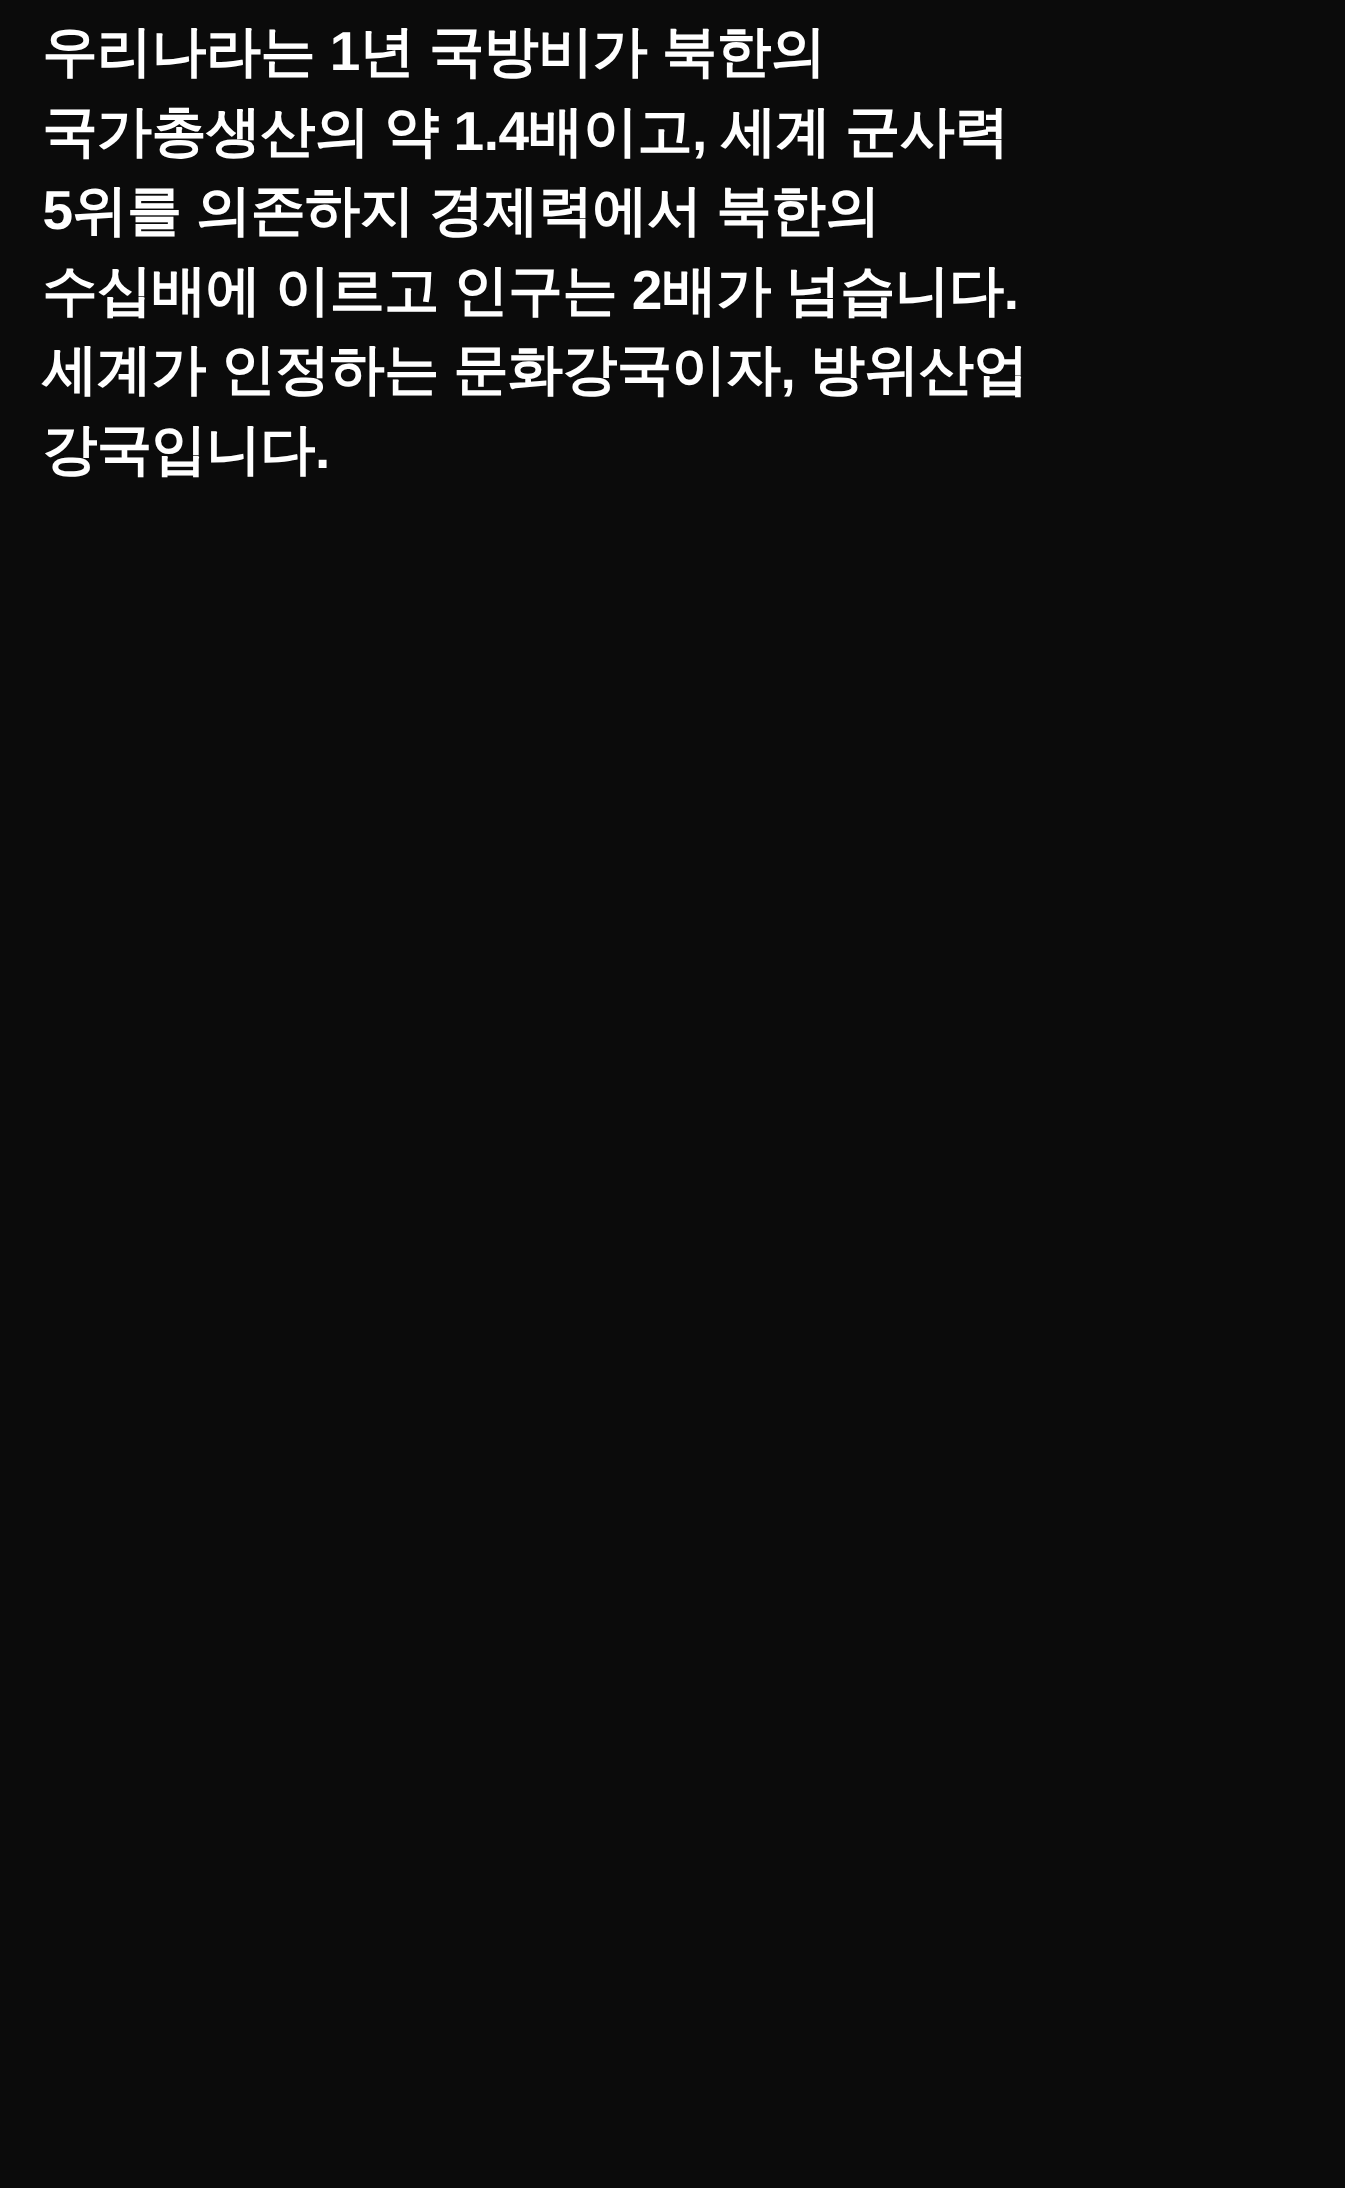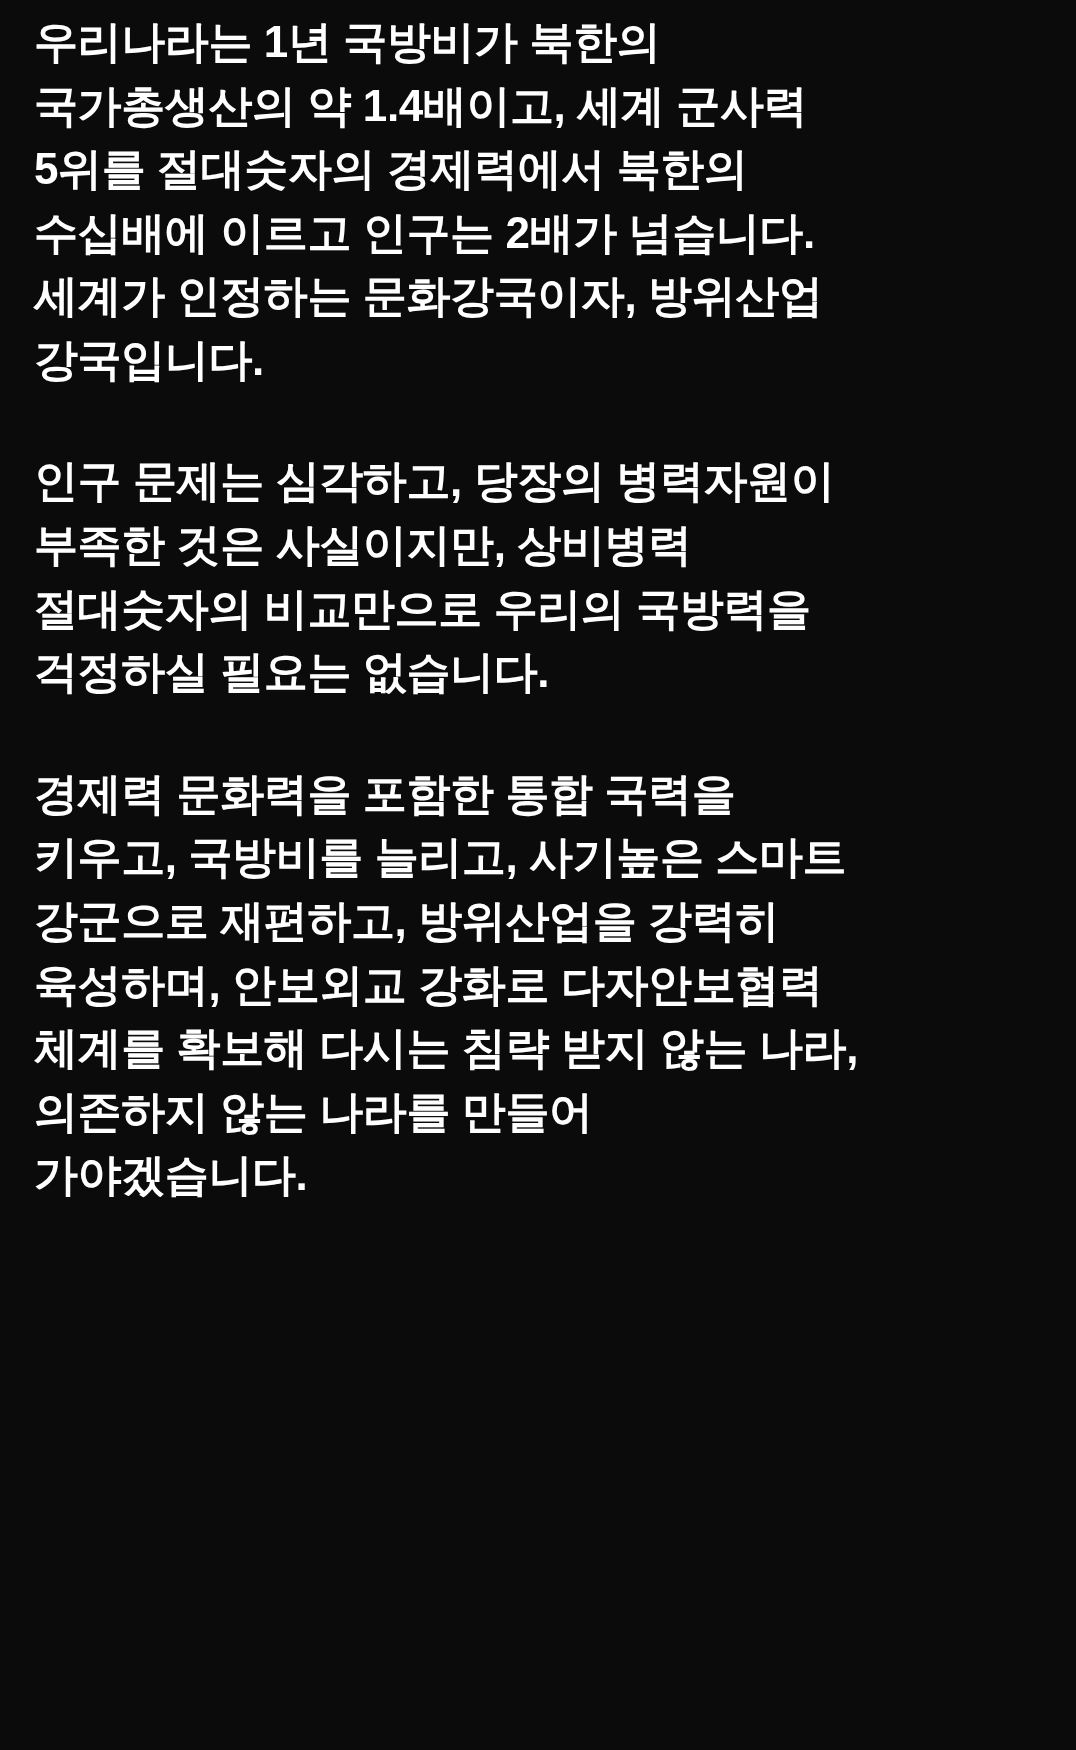--- a/index.html
+++ b/index.html
@@ -39,36 +39,25 @@
   }
 </style>
 </head>
 <body>
 
 <div class="page">
   <div class="post-body">
 
     <p class="para">우리나라는 1년 국방비가 북한의
 국가총생산의 약 1.4배이고, 세계 군사력
-5위를 절대숫자의 경제력에서 북한의
+5위를 의존하지 경제력에서 북한의
 수십배에 이르고 인구는 2배가 넘습니다.
 세계가 인정하는 문화강국이자, 방위산업
 강국입니다.</p>
     <div class="spacer"></div>
 
-    <p class="para">인구 문제는 심각하고, 당장의 병력자원이
-부족한 것은 사실이지만, 상비병력
-절대숫자의 비교만으로 우리의 국방력을
-걱정하실 필요는 없습니다.</p>
     <div class="spacer"></div>
 
-    <p class="para">경제력 문화력을 포함한 통합 국력을
-키우고, 국방비를 늘리고, 사기높은 스마트
-강군으로 재편하고, 방위산업을 강력히
-육성하며, 안보외교 강화로 다자안보협력
-체계를 확보해 다시는 침략 받지 않는 나라,
-의존하지 않는 나라를 만들어
-가야겠습니다.</p>
     <div class="spacer"></div>
 
 
   </div>
 </div>
 
 </body></html>

